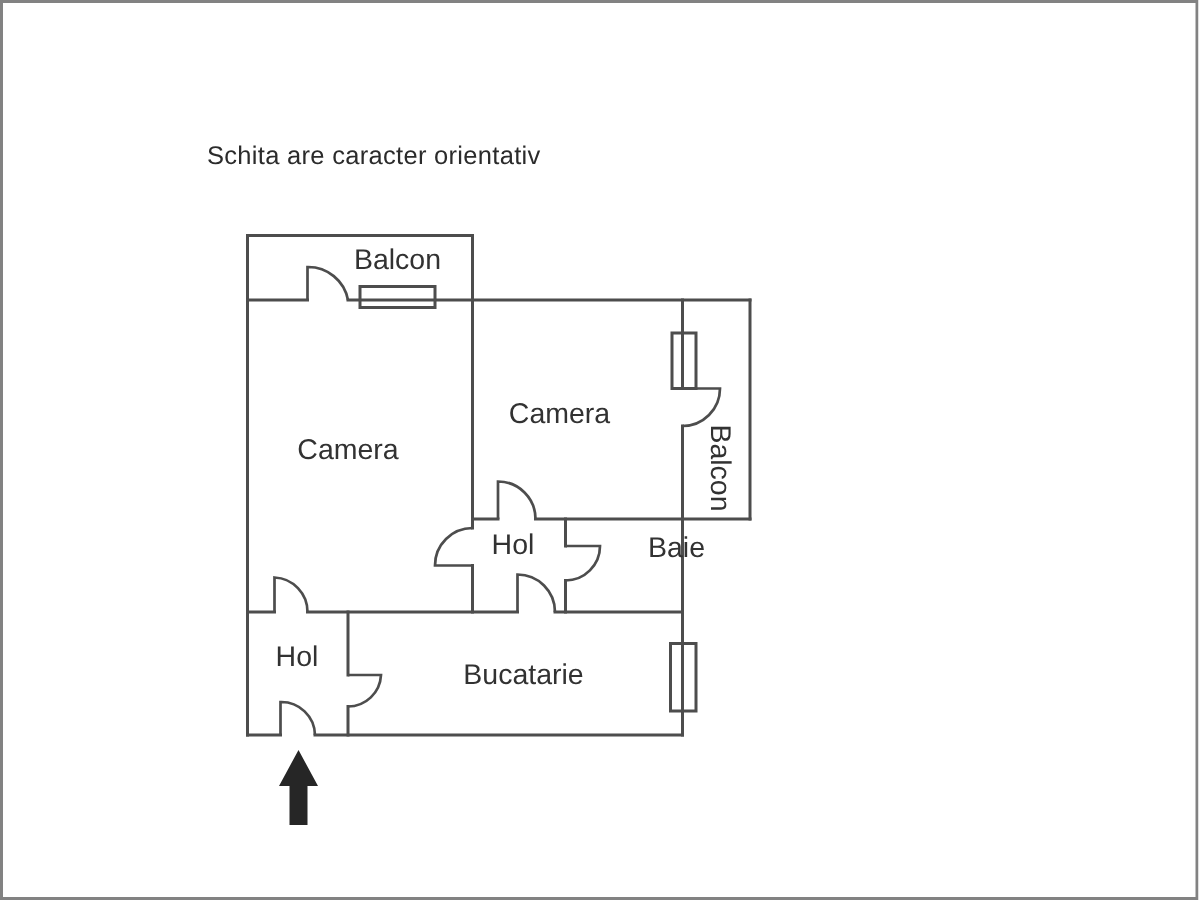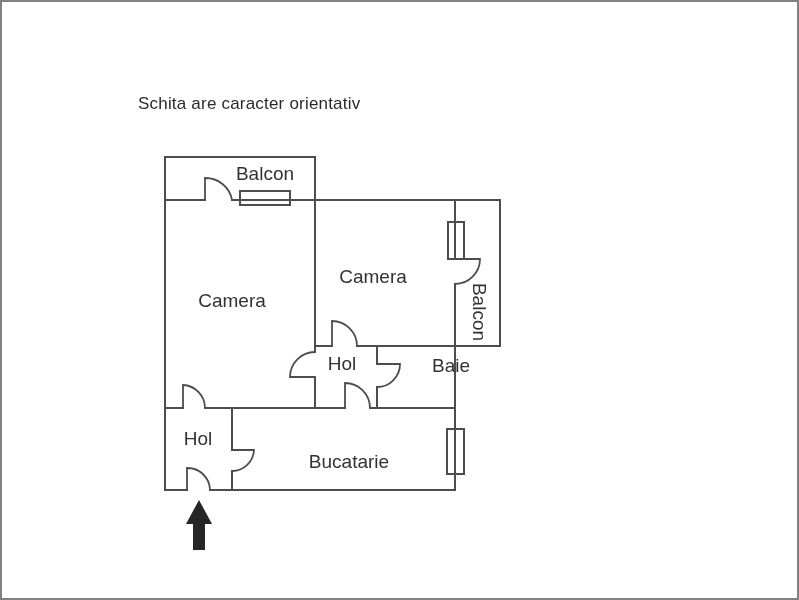--- a/index.html
+++ b/index.html
@@ -106,16 +106,16 @@
     <polygon fill="#262626" points="197,498 210,522 203,522 203,548 191,548 191,522 184,522"></polygon>
   </svg>
 
   <div class="room-label" style="left:263px;top:172px;">Balcon</div>
   <div class="room-label" style="left:230px;top:299px;">Camera</div>
   <div class="room-label" style="left:371px;top:275px;">Camera</div>
   <div class="room-label rot" style="left:477px;top:310px;">Balcon</div>
   <div class="room-label" style="left:340px;top:362px;">Hol</div>
   <div class="room-label" style="left:428px;top:364px;margin-left:21px;">Baie</div>
   <div class="room-label" style="left:196px;top:437px;">Hol</div>
-  <div class="room-label" style="left:347px;top:460px;">Bucatarie</div>
+  <div class="room-label" style="left:347px;top:449px;">Bucatarie</div>
 
 
 </div>
 
 </body></html>

